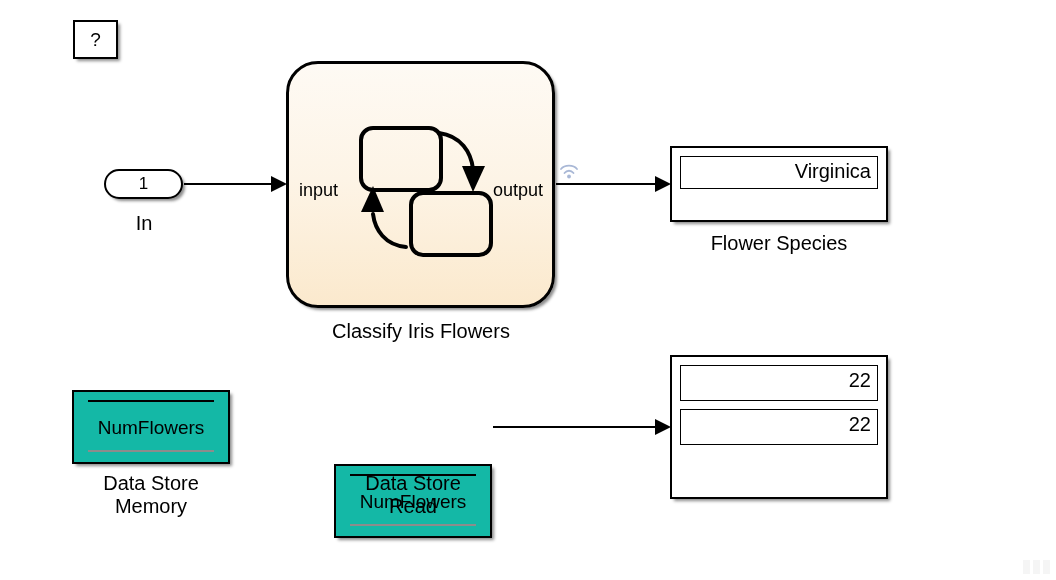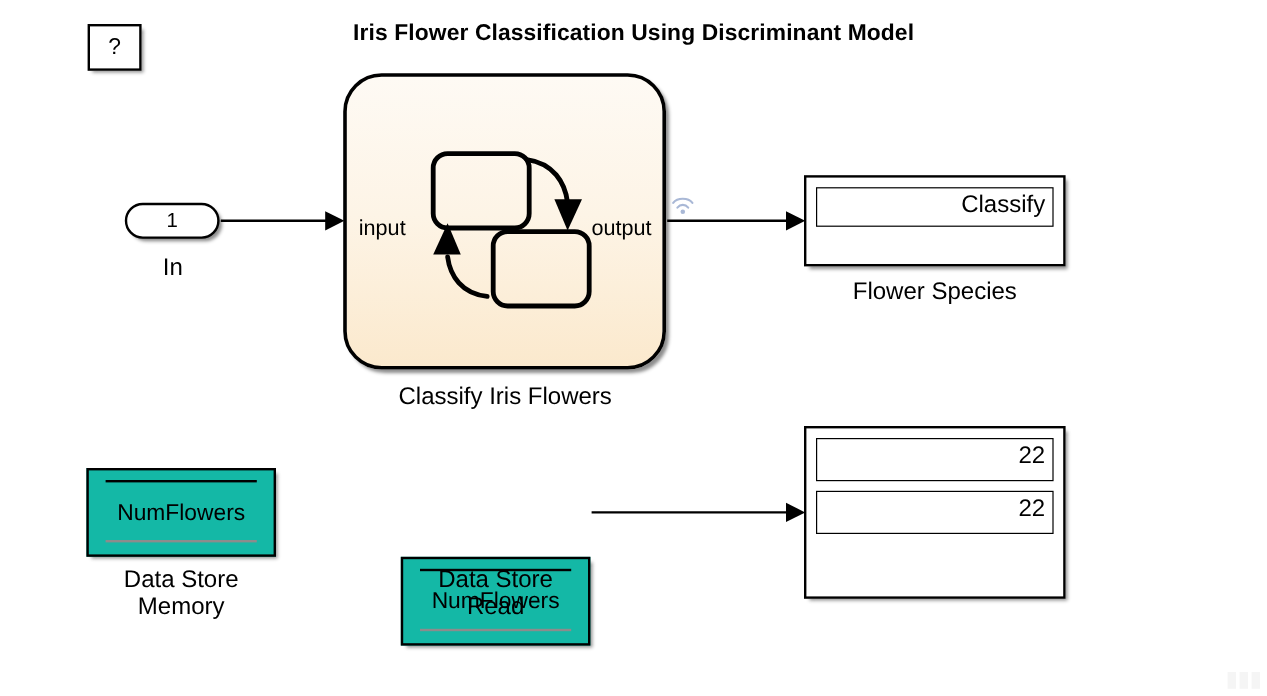--- a/index.html
+++ b/index.html
@@ -163,21 +163,20 @@
     display: flex; gap: 3px;
     opacity: 0.6;
   }
   .watermark i { display: block; width: 7px; height: 14px; background: #efefef; }
 </style>
 </head>
 <body>
 
 <div class="canvas">
 
-  <div class="model-title">Iris Flower Classification Using Discriminant Model</div>
 
   <div class="node help-block sl-shadow">
     <span>?</span>
   </div>
 
   <svg class="wires" viewBox="0 0 1056 580" width="1056" height="580">
 
     <line x1="184" y1="184" x2="273" y2="184" stroke="#000" stroke-width="2"></line>
     <polygon points="271,176 287,184 271,192" fill="#000"></polygon>
 
@@ -214,21 +213,21 @@
 
   <svg class="viewer-badge" viewBox="0 0 22 22" width="22" height="22">
     <path d="M3 9 C6.5 4.5 15.5 4.5 19 9" fill="none" stroke="#a9b8d6" stroke-width="1.8" stroke-linecap="round"></path>
     <path d="M6.5 13 C9 10 13 10 15.5 13" fill="none" stroke="#a9b8d6" stroke-width="1.8" stroke-linecap="round"></path>
     <circle cx="11" cy="16.5" r="1.9" fill="#a9b8d6"></circle>
   </svg>
 
   <div class="caption cap-chart">Classify Iris Flowers</div>
 
   <div class="node display-block display-species sl-shadow">
-    <div class="display-cell">Classify</div>
+    <div class="display-cell">Virginica</div>
   </div>
   <div class="caption cap-species">Flower Species</div>
 
   <div class="node display-block display-counts sl-shadow">
     <div class="display-cell">22</div>
     <div class="display-cell">22</div>
   </div>
 
   <div class="node ds-block ds-memory sl-shadow">
     <span class="ds-rule-top"></span>

